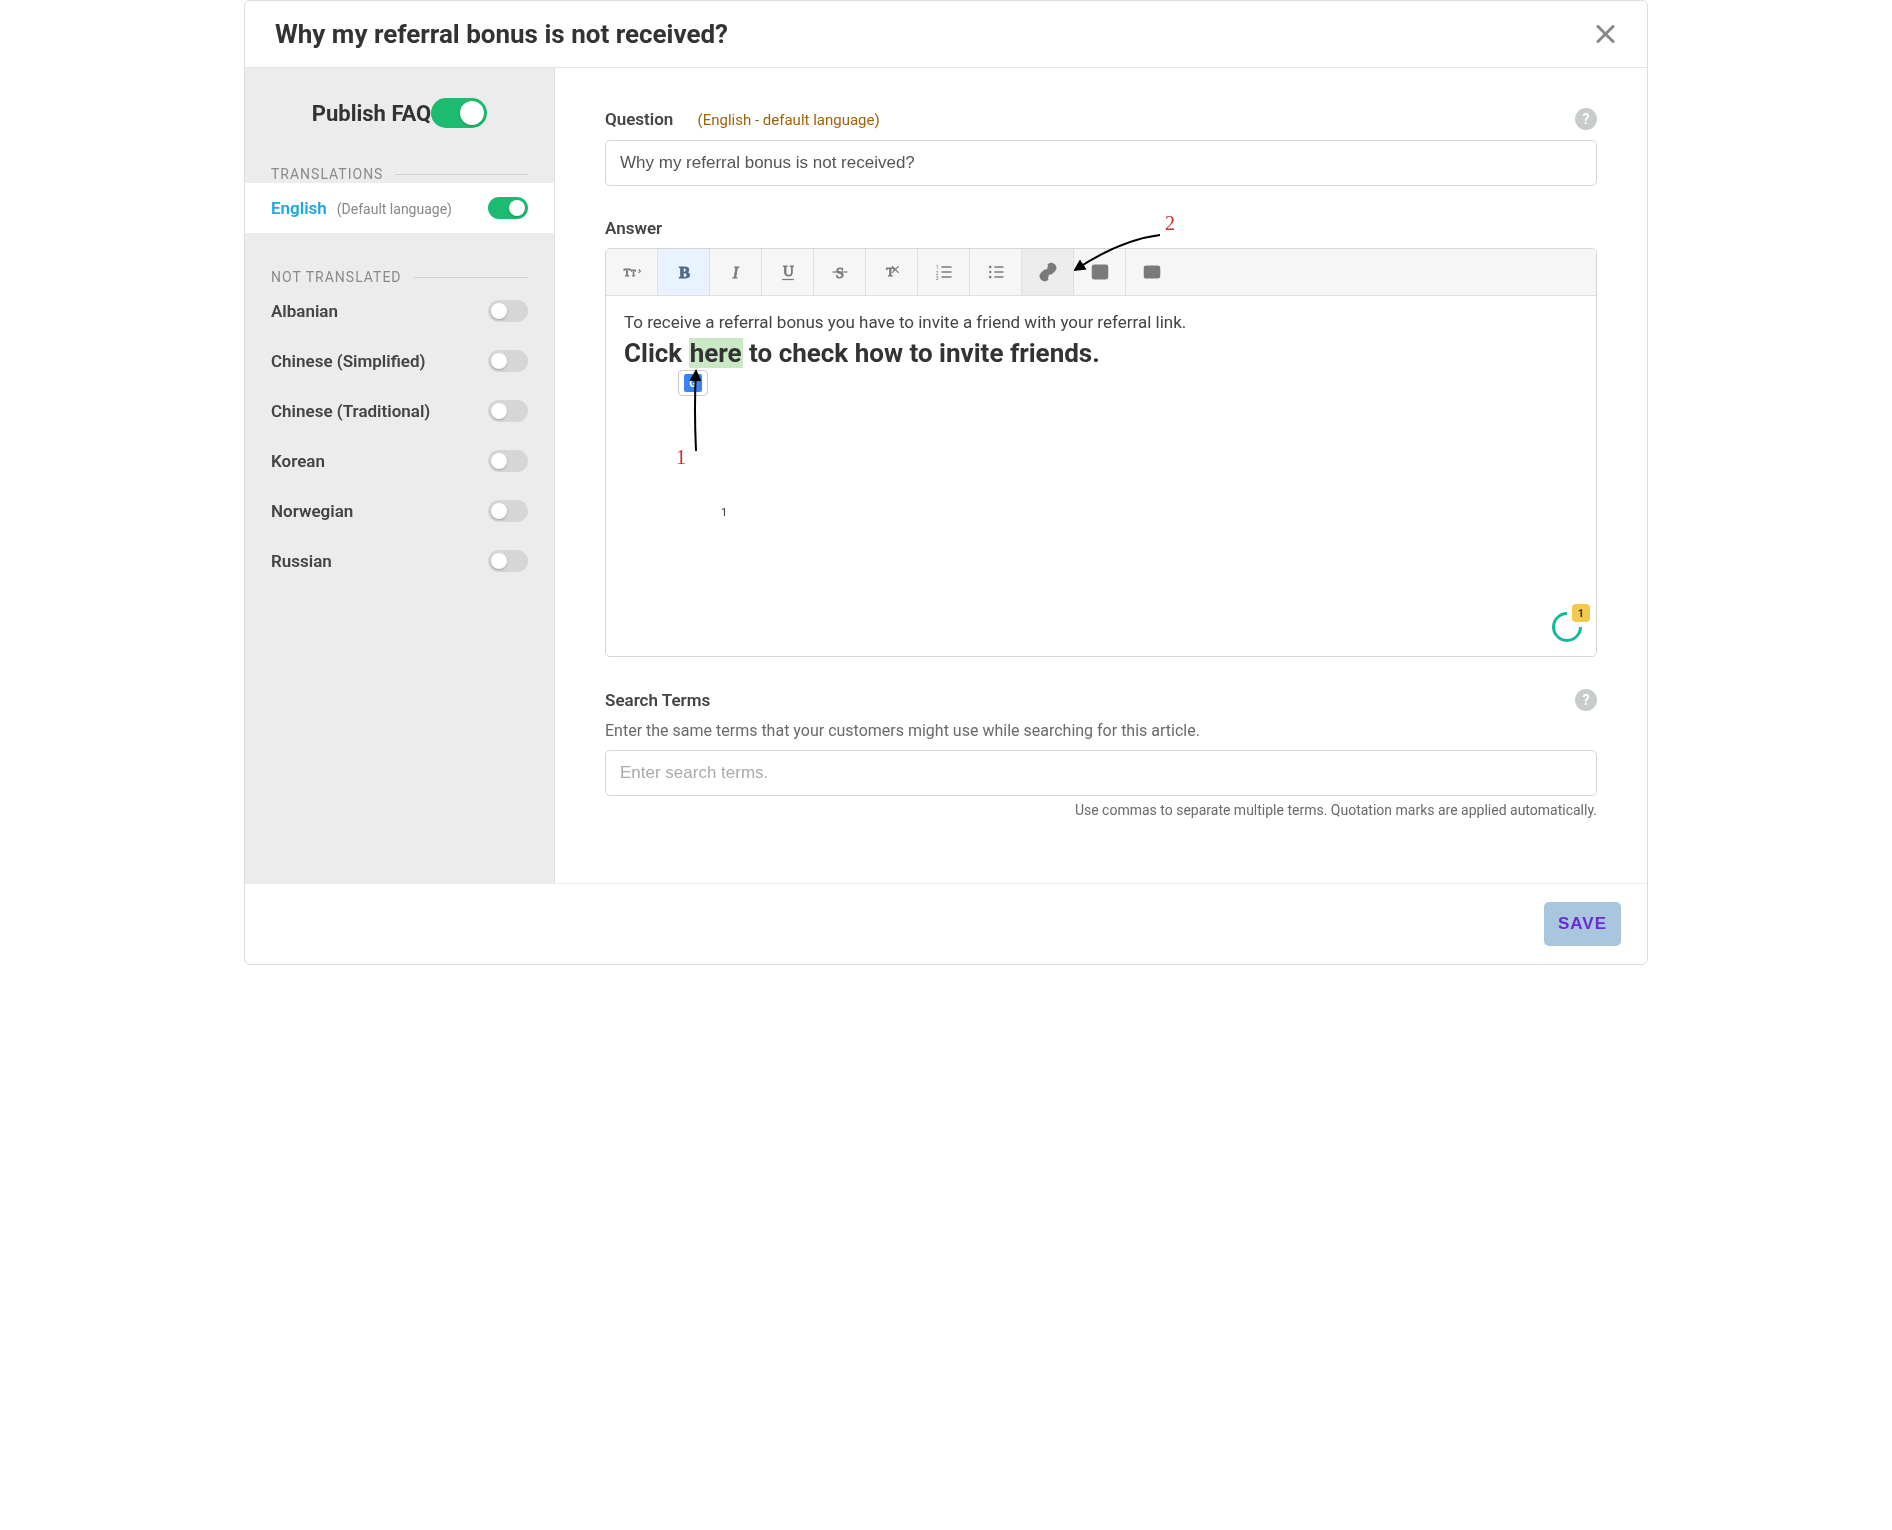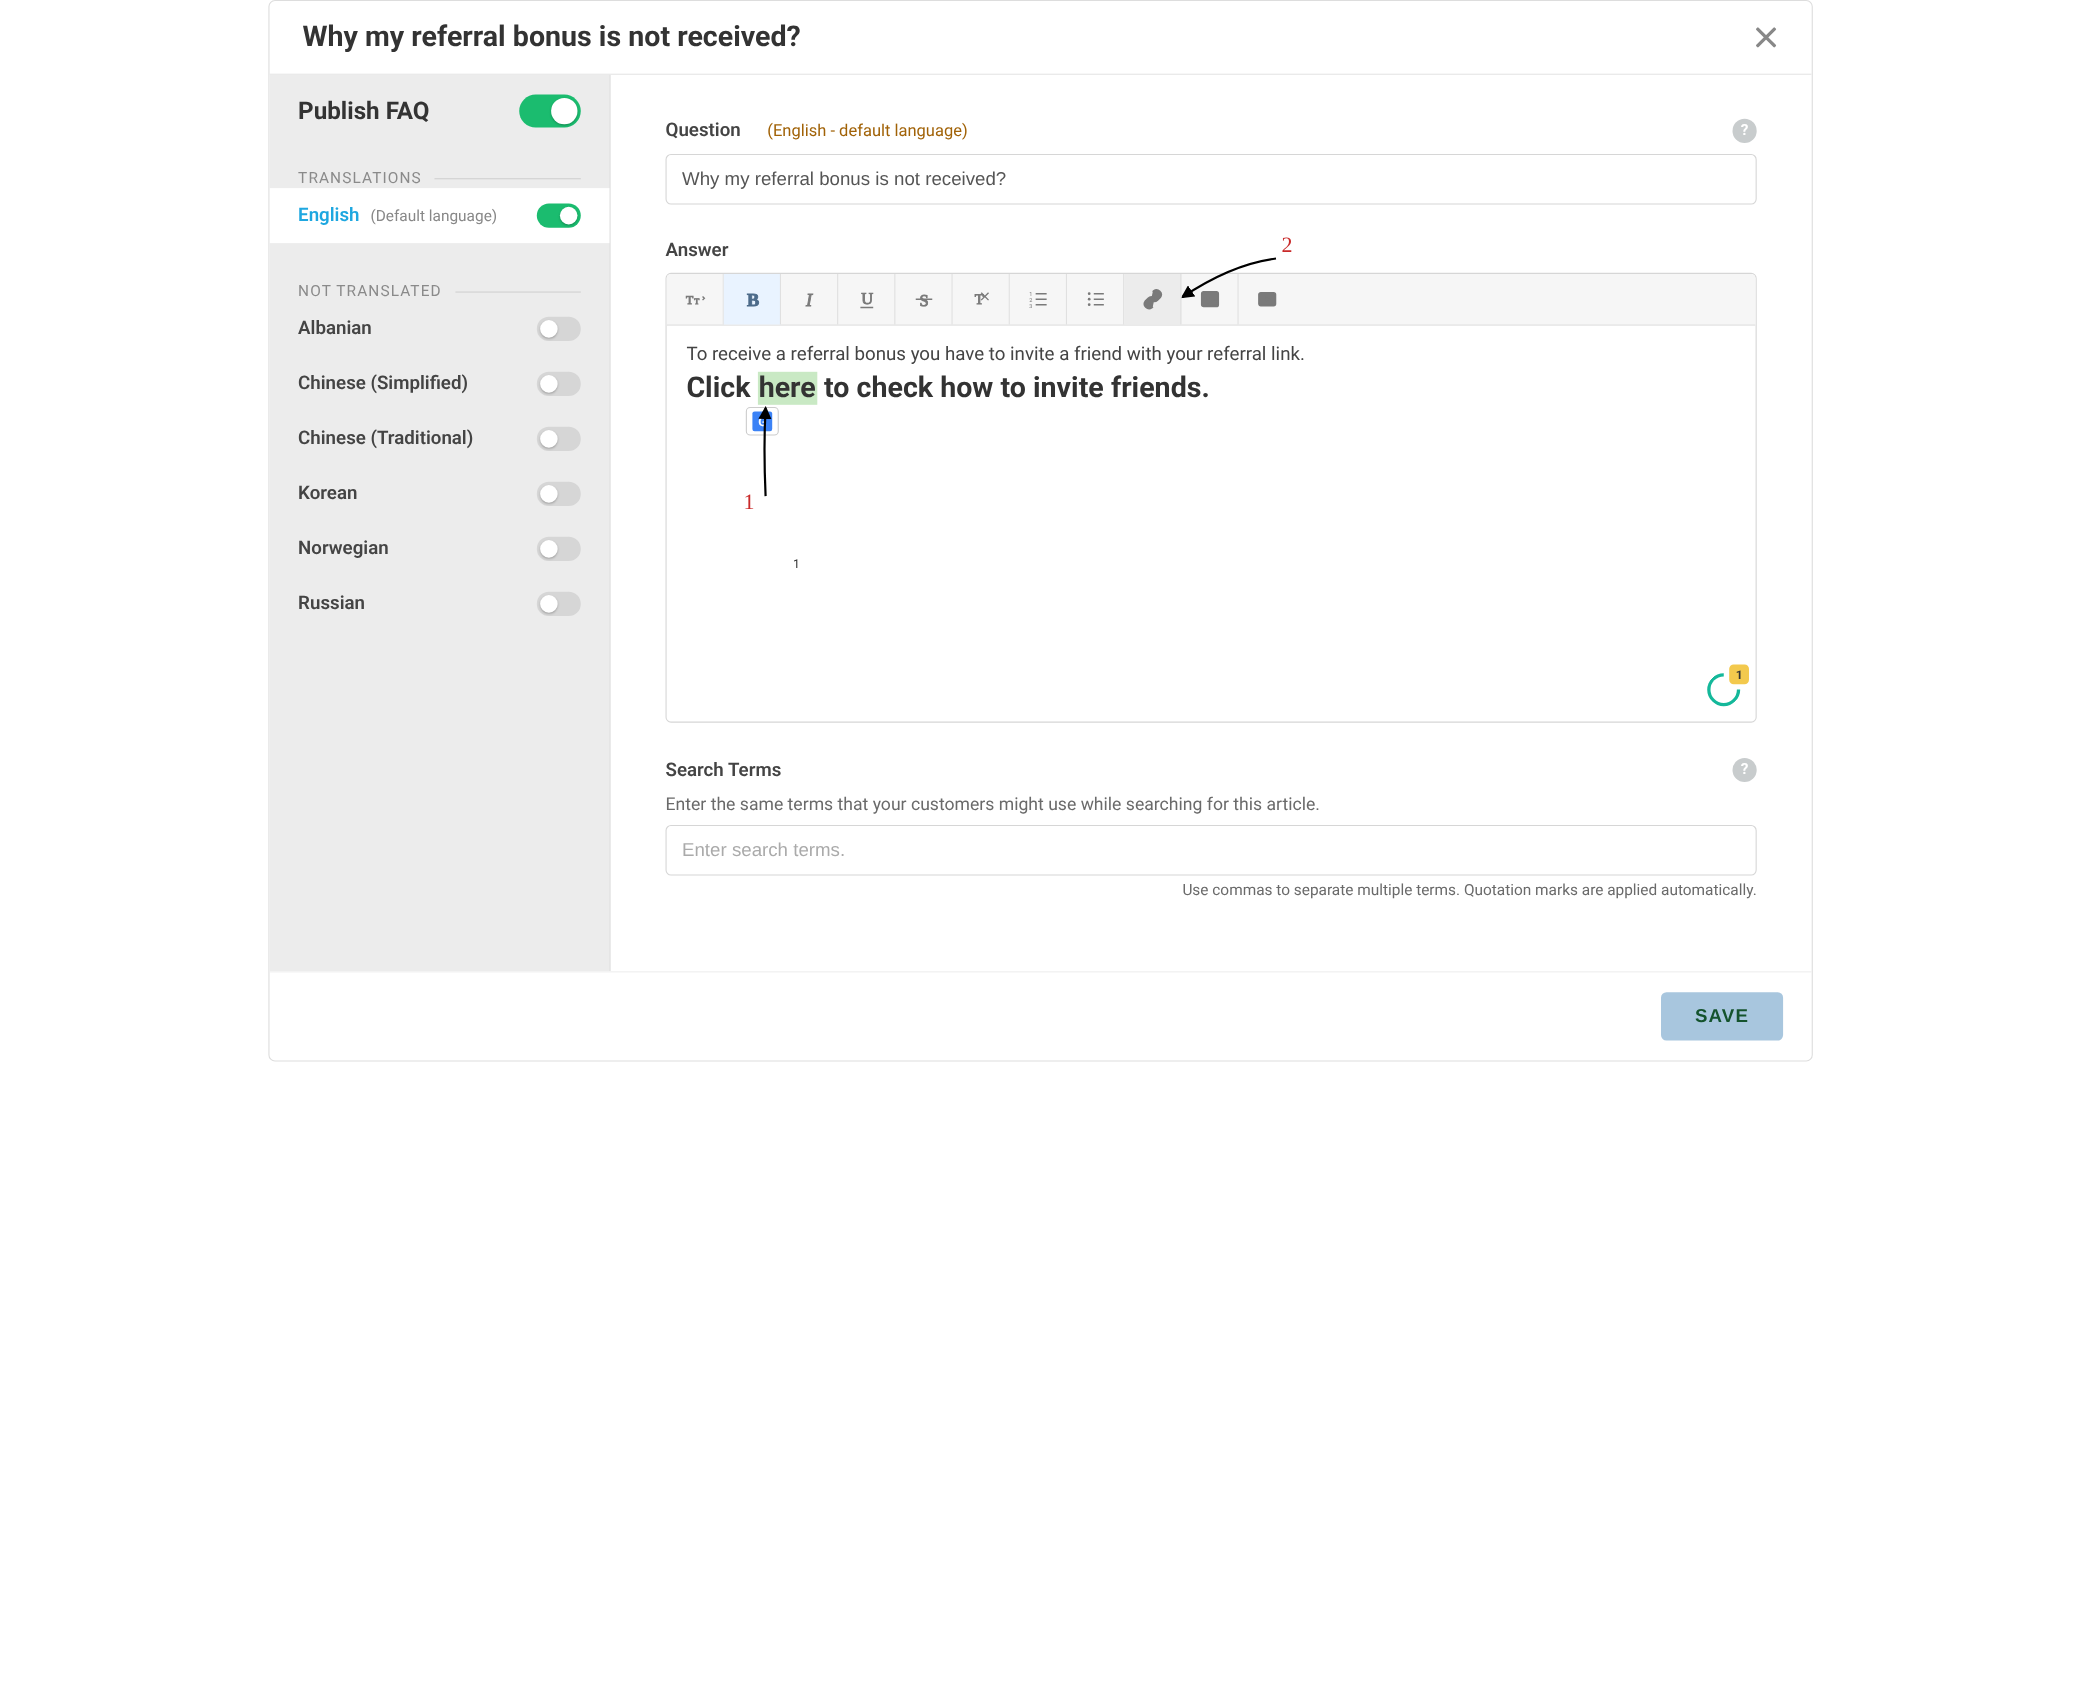--- a/index.html
+++ b/index.html
@@ -63,22 +63,23 @@
     width: 310px;
     background: #ececec;
     border-right: 1px solid #e0e0e0;
     display: flex;
     flex-direction: column;
     padding-bottom: 20px;
   }
   .sidebar-top {
     display: flex;
     align-items: center;
-    justify-content: space-between;
+    justify-content: center;
     padding: 18px 26px 24px 26px;
+    margin-top: 12px;
   }
   .publish-label {
     font-size: 22px;
     font-weight: 700;
     color: #333;
   }
   .toggle {
     width: 56px;
     height: 30px;
     border-radius: 15px;
@@ -319,25 +320,25 @@
   }
 
   .modal-footer {
     border-top: 1px solid #eee;
     display: flex;
     justify-content: flex-end;
     padding: 18px 26px;
   }
   .save-btn {
     background: #a8c6de;
-    color: #14532d;
+    color: #6d28d9;
     font-size: 17px;
     font-weight: 700;
     letter-spacing: 1px;
-    padding: 12px 31px;
+    padding: 12px 14px;
     border: none;
     border-radius: 5px;
     cursor: pointer;
   }
 
   .tiny-glyph {
     position: absolute;
     font-size: 11px;
     color: #333;
     pointer-events: none;

